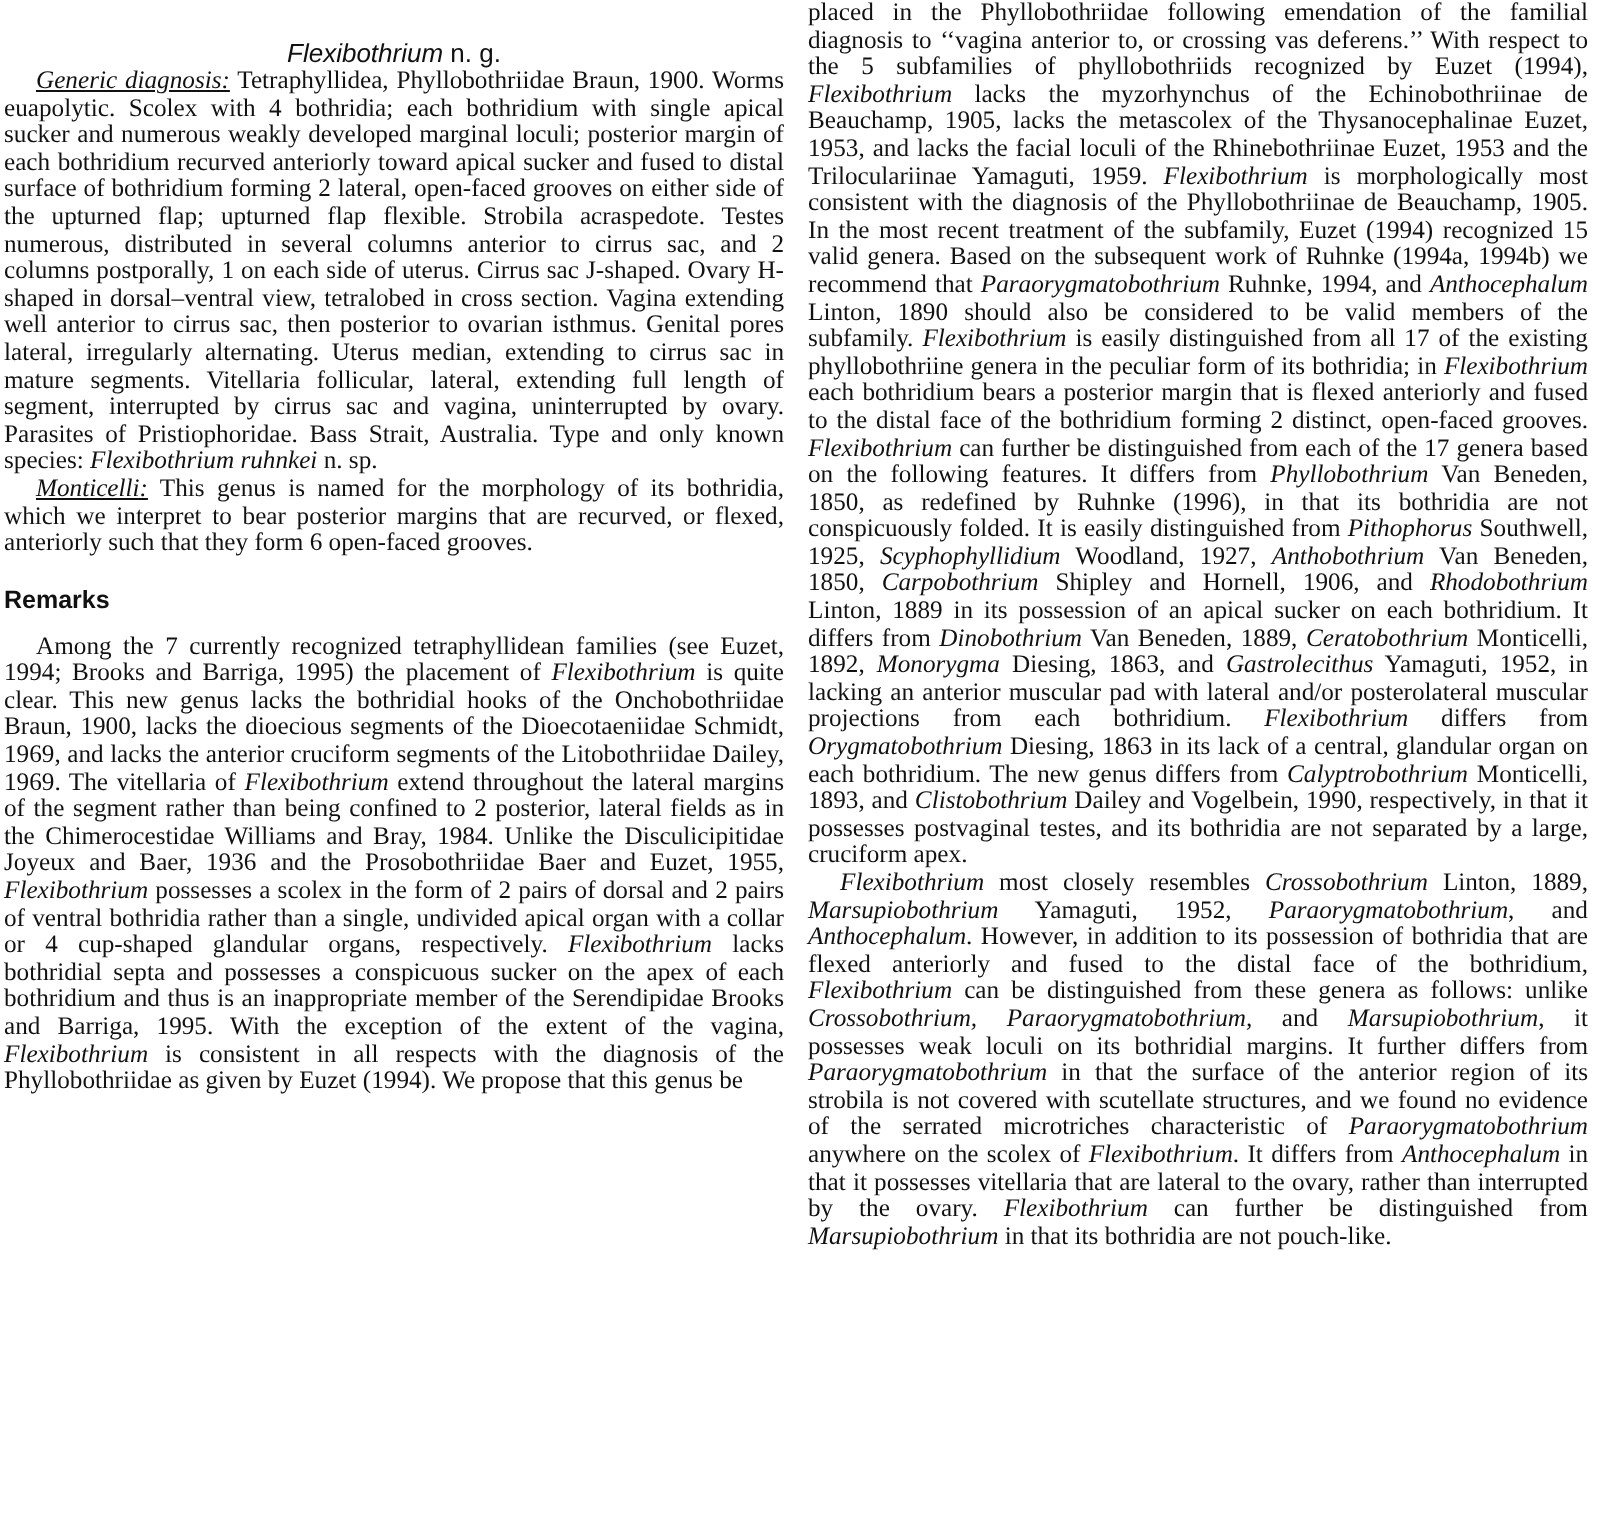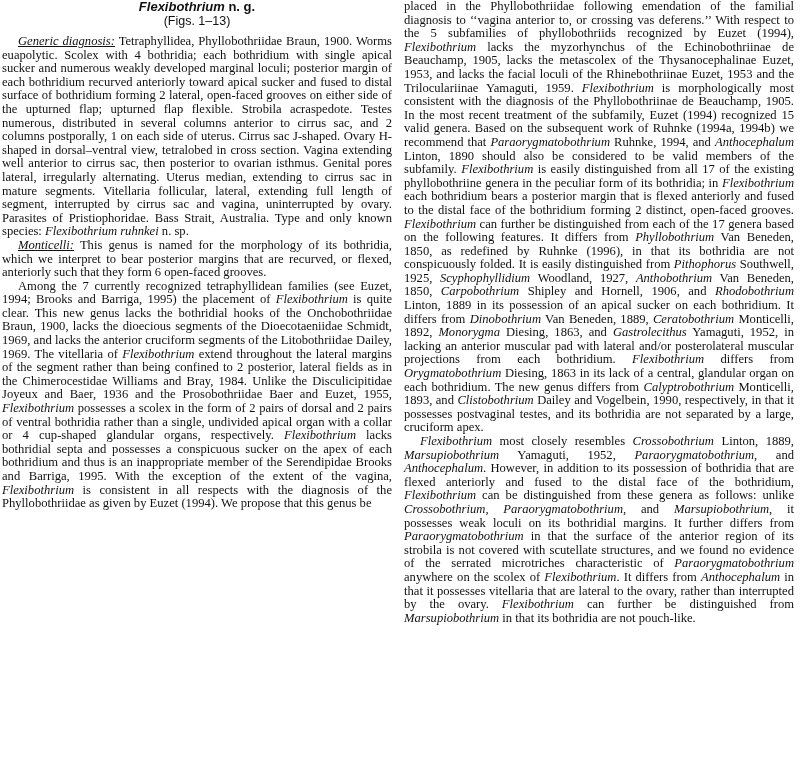--- a/index.html
+++ b/index.html
@@ -1,39 +1,39 @@
 <!DOCTYPE html>
 <html><head>
 <meta charset="utf-8">
 <style>
   html, body { margin: 0; padding: 0; background: #ffffff; }
   body { width: 800px; height: 763px; overflow: hidden; position: relative; color: #111; }
   .col { position: absolute; top: 0; width: 390px; font-family: "Liberation Serif", serif; font-size: 12.6px; line-height: 13.6px; text-align: justify; hyphens: none; }
   .col-left { left: 2px; }
   .col-right { left: 404px; }
-  .title { font-family: "Liberation Sans", sans-serif; font-weight: bold; font-size: 13px; text-align: center; line-height: 14px; margin-top: 0; }
+  .title { font-family: "Liberation Sans", sans-serif; font-weight: normal; font-size: 13px; text-align: center; line-height: 14px; margin-top: 20px; }
   .title i { font-style: italic; }
   .figs { font-family: "Liberation Sans", sans-serif; font-size: 12.5px; text-align: center; line-height: 14px; margin-bottom: 7px; }
   p { margin: 0; text-indent: 16px; }
   p.noindent { text-indent: 0; }
   .lead { font-style: italic; text-decoration: underline; }
   .heading { font-family: "Liberation Sans", sans-serif; font-weight: bold; font-size: 12.5px; margin: 14px 0 10px 0; line-height: 14px; }
   i { font-style: italic; }
 </style>
 </head>
 <body>
 
 <div class="col col-left">
   <div class="title"><i>Flexibothrium</i><span> n. g.</span></div>
-  <div class="figs">(Figs. 1–13)</div>
 
   <p><span class="lead">Generic diagnosis:</span><span> Tetraphyllidea, Phyllobothriidae Braun, 1900. Worms euapolytic. Scolex with 4 bothridia; each bothridium with single apical sucker and numerous weakly developed marginal loculi; posterior margin of each bothridium recurved anteriorly toward apical sucker and fused to distal surface of bothridium forming 2 lateral, open-faced grooves on either side of the upturned flap; upturned flap flexible. Strobila acraspedote. Testes numerous, distributed in several columns anterior to cirrus sac, and 2 columns postporally, 1 on each side of uterus. Cirrus sac J-shaped. Ovary H-shaped in dorsal–ventral view, tetralobed in cross section. Vagina extending well anterior to cirrus sac, then posterior to ovarian isthmus. Genital pores lateral, irregularly alternating. Uterus median, extending to cirrus sac in mature segments. Vitellaria follicular, lateral, extending full length of segment, interrupted by cirrus sac and vagina, uninterrupted by ovary. Parasites of Pristiophoridae. Bass Strait, Australia. Type and only known species: </span><i>Flexibothrium ruhnkei</i><span> n. sp.</span></p>
 
   <p><span class="lead">Monticelli:</span><span> This genus is named for the morphology of its bothridia, which we interpret to bear posterior margins that are recurved, or flexed, anteriorly such that they form 6 open-faced grooves.</span></p>
 
+  <div class="heading">Remarks</div>
 
   <p id="remarks-p1-left"><span>Among the 7 currently recognized tetraphyllidean families (see Euzet, 1994; Brooks and Barriga, 1995) the placement of </span><i>Flexibothrium</i><span> is quite clear. This new genus lacks the bothridial hooks of the Onchobothriidae Braun, 1900, lacks the dioecious segments of the Dioecotaeniidae Schmidt, 1969, and lacks the anterior cruciform segments of the Litobothriidae Dailey, 1969. The vitellaria of </span><i>Flexibothrium</i><span> extend throughout the lateral margins of the segment rather than being confined to 2 posterior, lateral fields as in the Chimerocestidae Williams and Bray, 1984. Unlike the Disculicipitidae Joyeux and Baer, 1936 and the Prosobothriidae Baer and Euzet, 1955, </span><i>Flexibothrium</i><span> possesses a scolex in the form of 2 pairs of dorsal and 2 pairs of ventral bothridia rather than a single, undivided apical organ with a collar or 4 cup-shaped glandular organs, respectively. </span><i>Flexibothrium</i><span> lacks bothridial septa and possesses a conspicuous sucker on the apex of each bothridium and thus is an inappropriate member of the Serendipidae Brooks and Barriga, 1995. With the exception of the extent of the vagina, </span><i>Flexibothrium</i><span> is consistent in all respects with the diagnosis of the Phyllobothriidae as given by Euzet (1994). We propose that this genus be </span></p>
 </div>
 
 <div class="col col-right">
   <p id="remarks-p1-right" class="noindent"><span>placed in the Phyllobothriidae following emendation of the familial diagnosis to ‘‘vagina anterior to, or crossing vas deferens.’’ With respect to the 5 subfamilies of phyllobothriids recognized by Euzet (1994), </span><i>Flexibothrium</i><span> lacks the myzorhynchus of the Echinobothriinae de Beauchamp, 1905, lacks the metascolex of the Thysanocephalinae Euzet, 1953, and lacks the facial loculi of the Rhinebothriinae Euzet, 1953 and the Triloculariinae Yamaguti, 1959. </span><i>Flexibothrium</i><span> is morphologically most consistent with the diagnosis of the Phyllobothriinae de Beauchamp, 1905. In the most recent treatment of the subfamily, Euzet (1994) recognized 15 valid genera. Based on the subsequent work of Ruhnke (1994a, 1994b) we recommend that </span><i>Paraorygmatobothrium</i><span> Ruhnke, 1994, and </span><i>Anthocephalum</i><span> Linton, 1890 should also be considered to be valid members of the subfamily. </span><i>Flexibothrium</i><span> is easily distinguished from all 17 of the existing phyllobothriine genera in the peculiar form of its bothridia; in </span><i>Flexibothrium</i><span> each bothridium bears a posterior margin that is flexed anteriorly and fused to the distal face of the bothridium forming 2 distinct, open-faced grooves. </span><i>Flexibothrium</i><span> can further be distinguished from each of the 17 genera based on the following features. It differs from </span><i>Phyllobothrium</i><span> Van Beneden, 1850, as redefined by Ruhnke (1996), in that its bothridia are not conspicuously folded. It is easily distinguished from </span><i>Pithophorus</i><span> Southwell, 1925, </span><i>Scyphophyllidium</i><span> Woodland, 1927, </span><i>Anthobothrium</i><span> Van Beneden, 1850, </span><i>Carpobothrium</i><span> Shipley and Hornell, 1906, and </span><i>Rhodobothrium</i><span> Linton, 1889 in its possession of an apical sucker on each bothridium. It differs from </span><i>Dinobothrium</i><span> Van Beneden, 1889, </span><i>Ceratobothrium</i><span> Monticelli, 1892, </span><i>Monorygma</i><span> Diesing, 1863, and </span><i>Gastrolecithus</i><span> Yamaguti, 1952, in lacking an anterior muscular pad with lateral and/or posterolateral muscular projections from each bothridium. </span><i>Flexibothrium</i><span> differs from </span><i>Orygmatobothrium</i><span> Diesing, 1863 in its lack of a central, glandular organ on each bothridium. The new genus differs from </span><i>Calyptrobothrium</i><span> Monticelli, 1893, and </span><i>Clistobothrium</i><span> Dailey and Vogelbein, 1990, respectively, in that it possesses postvaginal testes, and its bothridia are not separated by a large, cruciform apex.</span></p>
   <p id="remarks-p2"><i>Flexibothrium</i><span> most closely resembles </span><i>Crossobothrium</i><span> Linton, 1889, </span><i>Marsupiobothrium</i><span> Yamaguti, 1952, </span><i>Paraorygmatobothrium</i><span>, and </span><i>Anthocephalum</i><span>. However, in addition to its possession of bothridia that are flexed anteriorly and fused to the distal face of the bothridium, </span><i>Flexibothrium</i><span> can be distinguished from these genera as follows: unlike </span><i>Crossobothrium, Paraorygmatobothrium,</i><span> and </span><i>Marsupiobothrium</i><span>, it possesses weak loculi on its bothridial margins. It further differs from </span><i>Paraorygmatobothrium</i><span> in that the surface of the anterior region of its strobila is not covered with scutellate structures, and we found no evidence of the serrated microtriches characteristic of </span><i>Paraorygmatobothrium</i><span> anywhere on the scolex of </span><i>Flexibothrium</i><span>. It differs from </span><i>Anthocephalum</i><span> in that it possesses vitellaria that are lateral to the ovary, rather than interrupted by the ovary. </span><i>Flexibothrium</i><span> can further be distinguished from </span><i>Marsupiobothrium</i><span> in that its bothridia are not pouch-like.</span></p>
 </div>
 
 </body></html>

